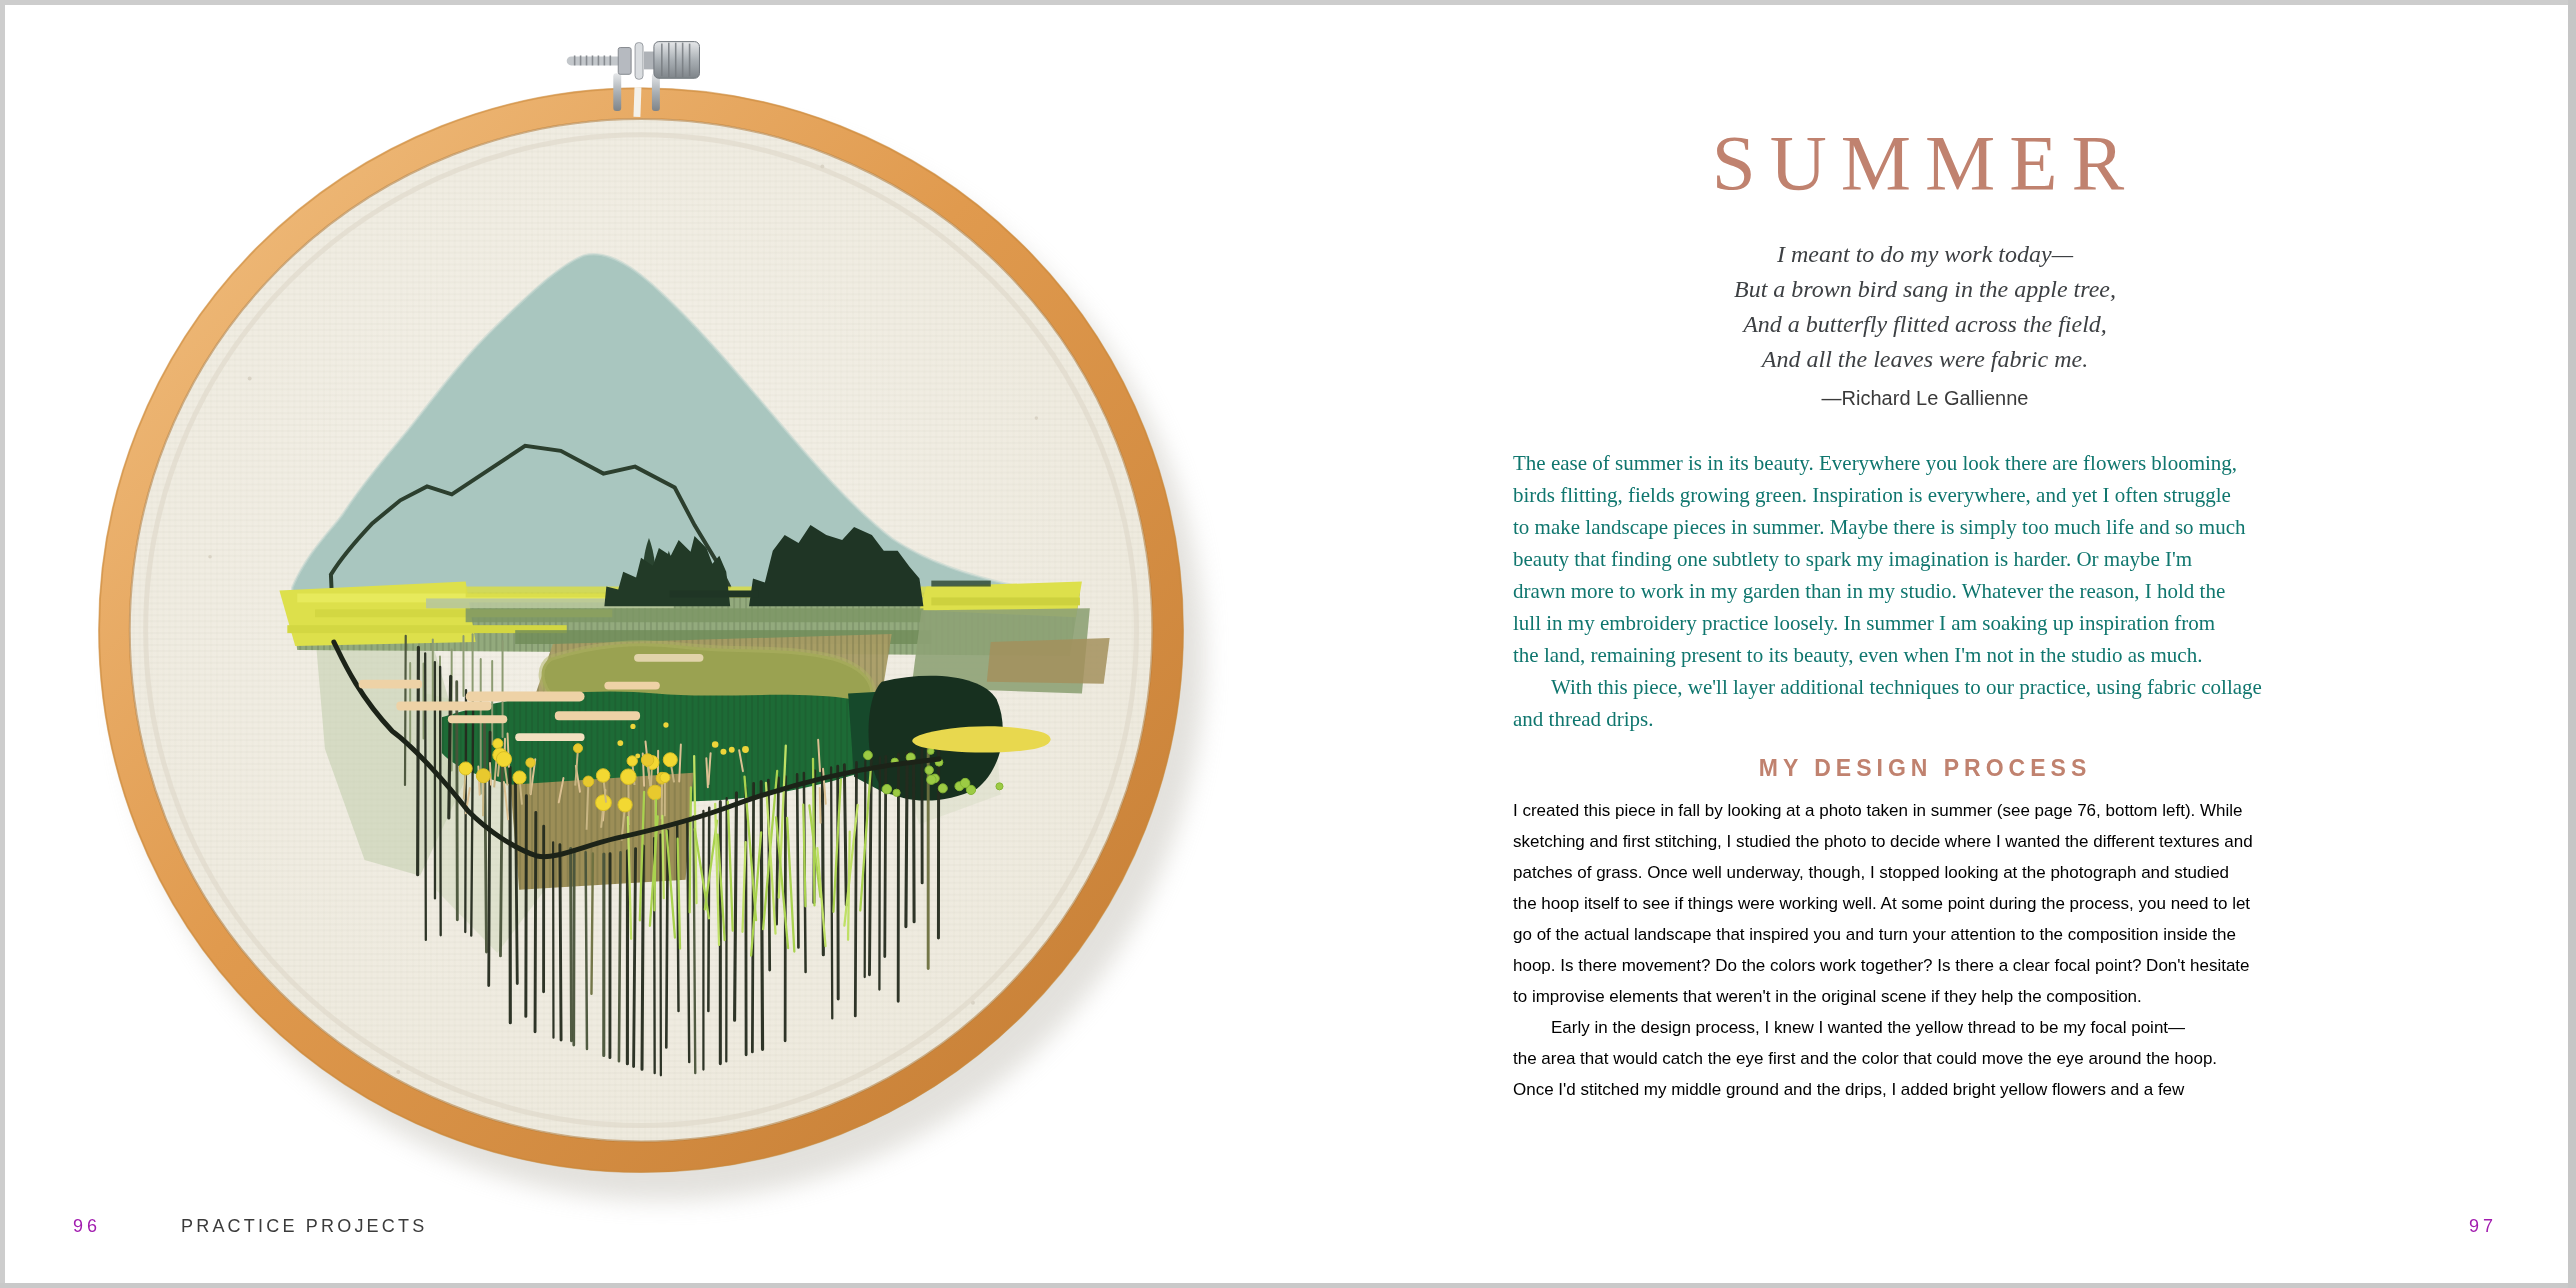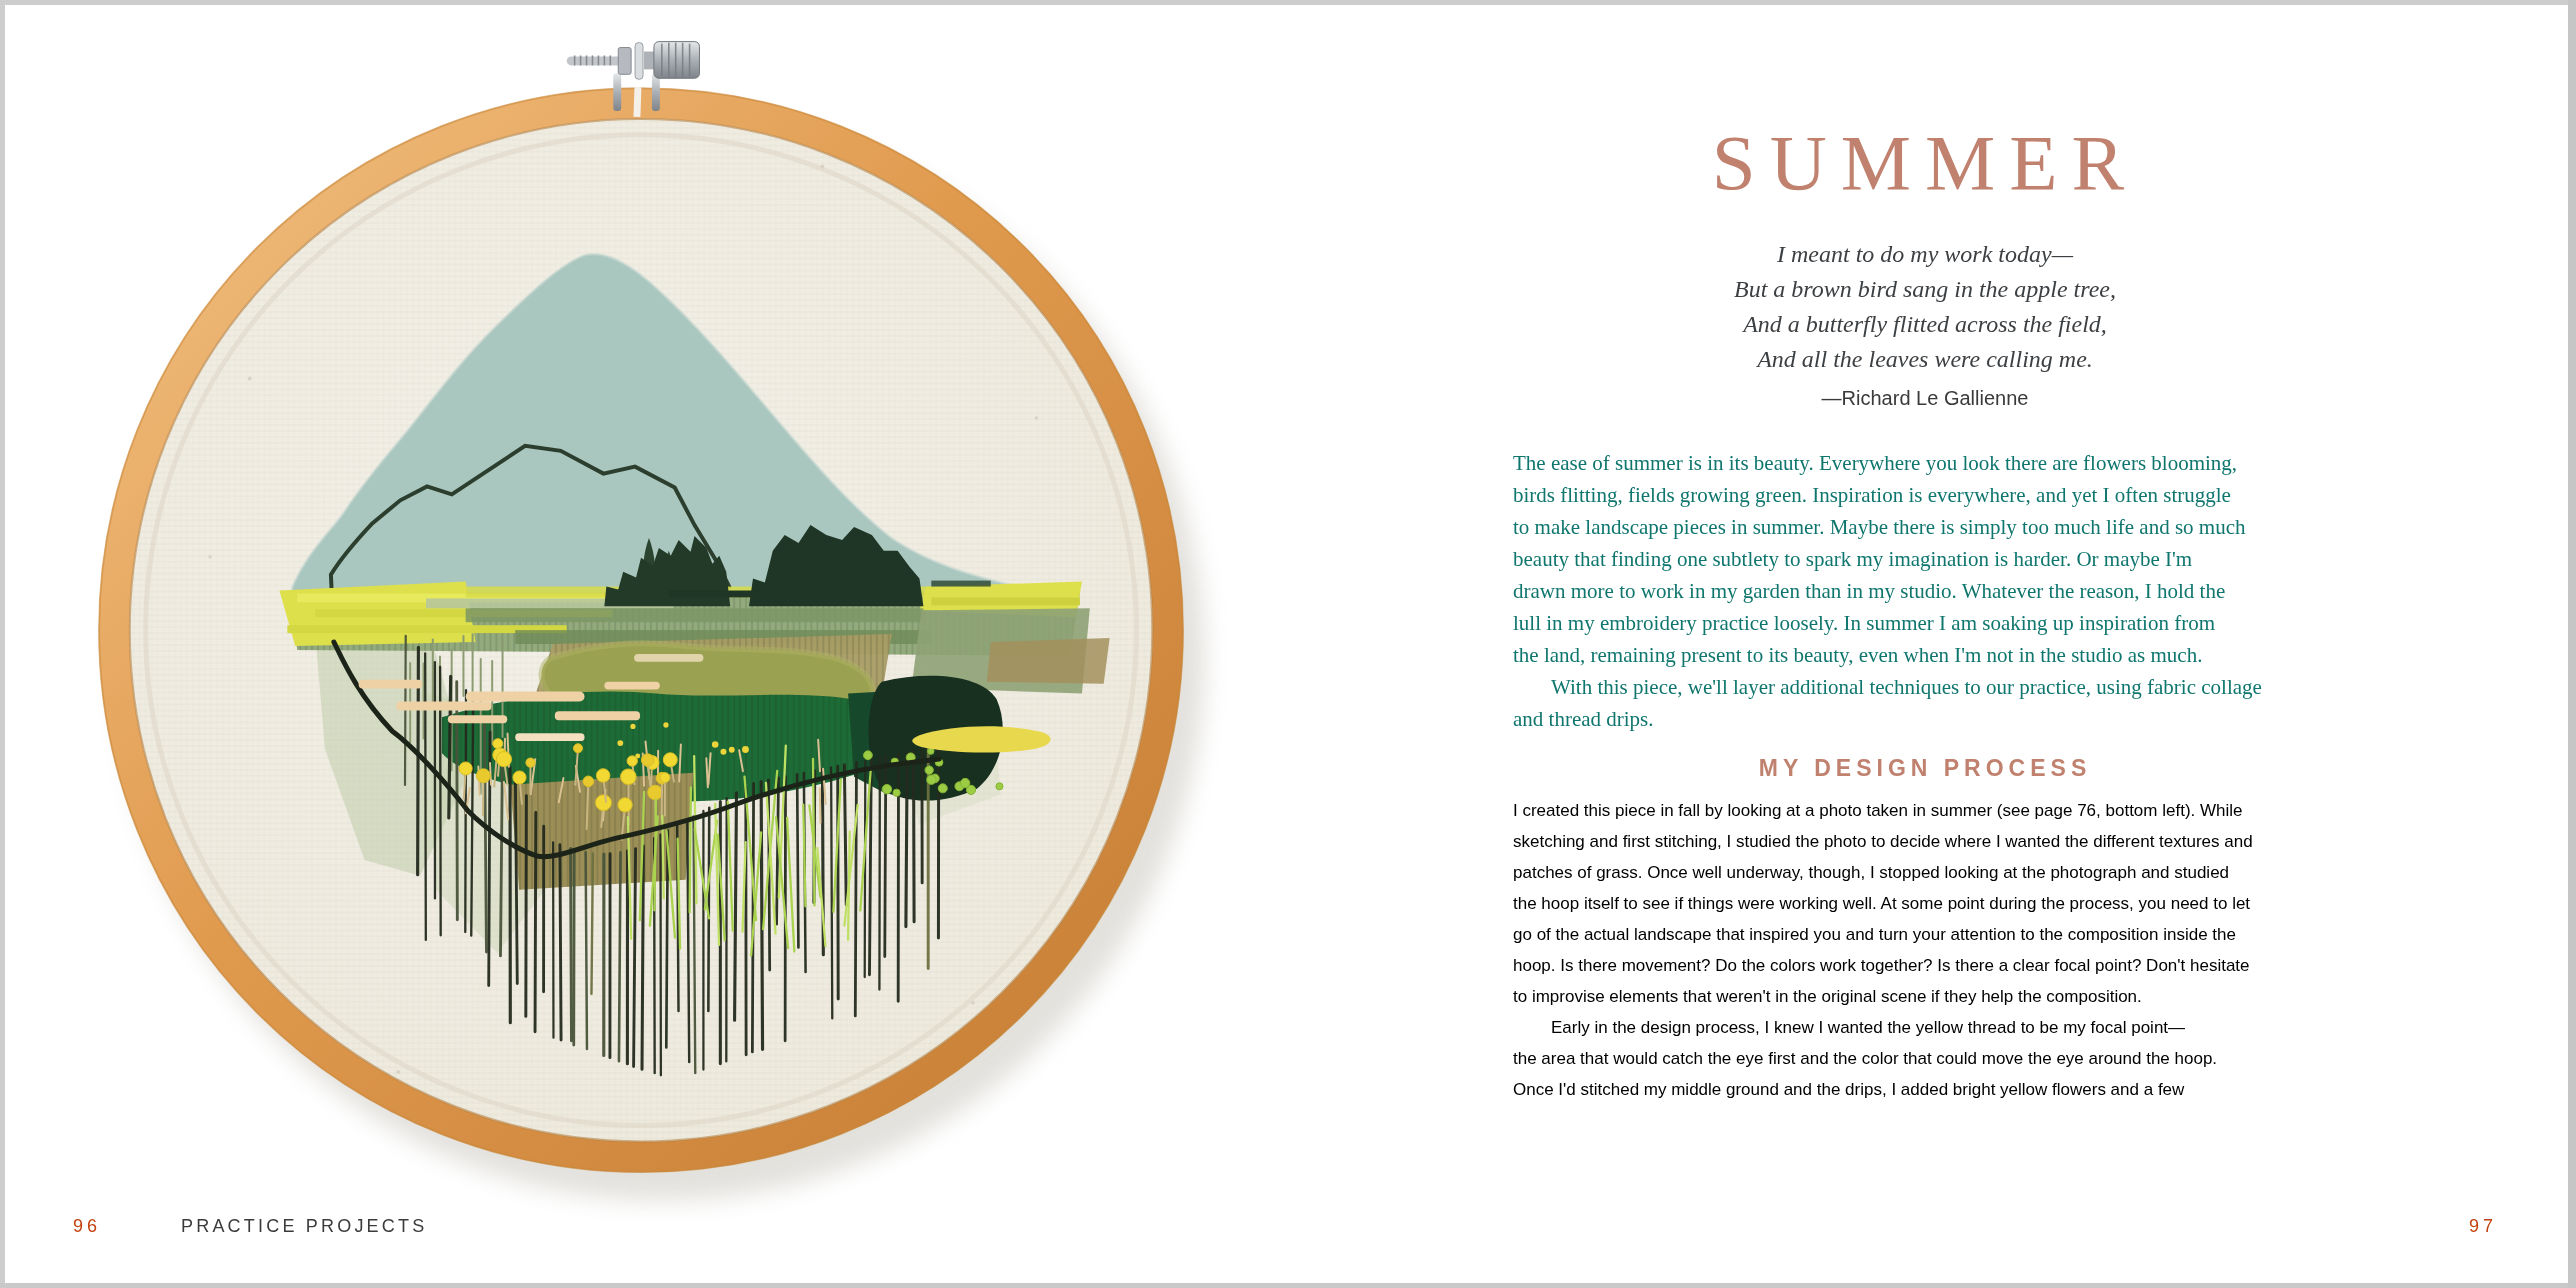--- a/index.html
+++ b/index.html
@@ -27,21 +27,21 @@
 
   .intro p{margin:0;font-family:"Liberation Serif", serif;font-size:21px;line-height:32px;
     color:#0f766e;white-space:pre;}
   .intro{margin-top:36px;}
   .section-heading{margin:18px 0 0 0;text-align:center;font-size:23px;line-height:30px;
     font-weight:700;letter-spacing:5px;color:#c07f6c;}
   .design p{margin:0;font-size:17px;line-height:31px;color:#000000;white-space:pre;}
   .design{margin-top:12px;}
   .indent{text-indent:38px;}
 
-  .footer-num{position:absolute;top:1216px;font-size:18px;letter-spacing:4px;color:#c2410c;}
+  .footer-num{position:absolute;top:1216px;font-size:18px;letter-spacing:4px;color:#a21caf;}
   .footer-label{position:absolute;top:1216px;left:181px;font-size:18px;letter-spacing:3.2px;color:#3b3b3b;}
   #pg96{left:73px;}
   #pg97{right:79px;}
 
   svg{display:block;}
 </style>
 </head>
 <body>
 
 <div class="frame">
@@ -412,21 +412,21 @@
   </div>
 
   <div class="page-right">
     <div class="col">
       <h1 class="chapter-title" style="color: rgb(192, 130, 111);">SUMMER</h1>
 
       <div class="poem">
         <div class="poem-line">I meant to do my work today—</div>
         <div class="poem-line">But a brown bird sang in the apple tree,</div>
         <div class="poem-line">And a butterfly flitted across the field,</div>
-        <div class="poem-line">And all the leaves were calling me.</div>
+        <div class="poem-line">And all the leaves were fabric me.</div>
       </div>
       <div class="attribution">—Richard Le Gallienne</div>
 
       <div class="intro">
         <p>The ease of summer is in its beauty. Everywhere you look there are flowers blooming,
 birds flitting, fields growing green. Inspiration is everywhere, and yet I often struggle
 to make landscape pieces in summer. Maybe there is simply too much life and so much
 beauty that finding one subtlety to spark my imagination is harder. Or maybe I'm
 drawn more to work in my garden than in my studio. Whatever the reason, I hold the
 lull in my embroidery practice loosely. In summer I am soaking up inspiration from

